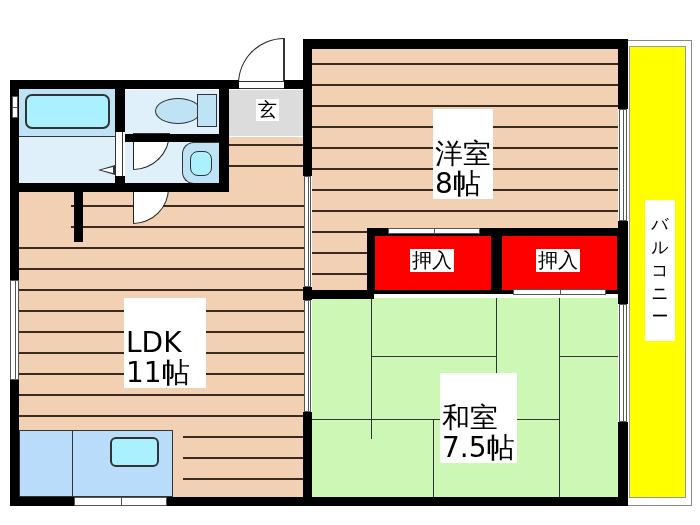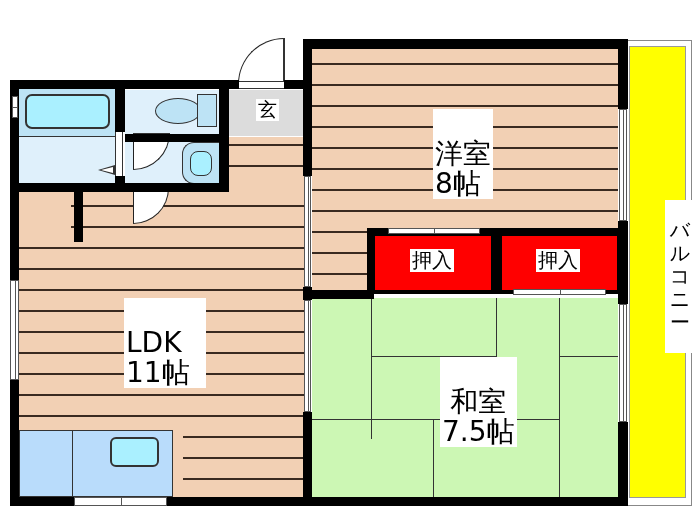--- a/index.html
+++ b/index.html
@@ -14,21 +14,21 @@
   .window.v::after{left:0;right:0;top:50%;bottom:auto;height:1px;width:auto;}
   .fixture{position:absolute;border:2px solid #333;box-sizing:border-box;}
   .door-arc{position:absolute;background:#fff;border:1.5px solid #222;box-sizing:border-box;}
   .line{position:absolute;background:#333;}
 </style>
 </head>
 <body>
 
 <div class="abs" style="left:625px;top:40px;width:67px;height:466px;border:1px solid #888;background:#fff;"></div>
 <div class="abs" style="left:629px;top:46px;width:57px;height:452px;background:#ffff00;border:1px solid #999;"></div>
-<div class="label" style="left:665px;top:200px;width:26px;font-size:20px;text-align:center;white-space:normal;word-break:break-all;line-height:23px;padding:19px 2px;">バルコニー</div>
+<div class="label" style="left:645px;top:200px;width:26px;font-size:17px;text-align:center;white-space:normal;word-break:break-all;line-height:23px;padding:13px 2px;">バルコニー</div>
 
 <div class="abs wood" style="left:312px;top:48px;width:306px;height:246px;background-position:0 -4px;"></div>
 
 <div class="abs tatami" style="left:312px;top:298px;width:306px;height:200px;"></div>
 
 <div class="line" style="left:371px;top:298px;width:1px;height:141px;"></div>
 <div class="line" style="left:372px;top:356px;width:125px;height:1px;"></div>
 <div class="line" style="left:496px;top:298px;width:1px;height:141px;"></div>
 <div class="line" style="left:559px;top:298px;width:1px;height:200px;"></div>
 <div class="line" style="left:559px;top:356px;width:59px;height:1px;"></div>
@@ -115,14 +115,14 @@
 <div class="wall" style="left:219px;top:80px;width:10px;height:112px;"></div>
 <div class="wall" style="left:115px;top:80px;width:10px;height:52px;"></div>
 <div class="wall" style="left:125px;top:134px;width:97px;height:8px;"></div>
 <div class="wall" style="left:115px;top:176px;width:10px;height:14px;"></div>
 <div class="wall" style="left:74px;top:188px;width:9px;height:54px;"></div>
 
 <div class="label" style="left:433px;top:109px;">
 <span>洋室</span><br><span>8帖</span></div>
 <div class="label" style="left:124px;top:298px;width:78px;">
 <span>LDK</span><br><span>11帖</span></div>
-<div class="label" style="left:440px;top:357px;text-align:center;">
+<div class="label" style="left:440px;top:373px;">
 <span>和室</span><br><span>7.5帖</span></div>
 
 </body></html>

